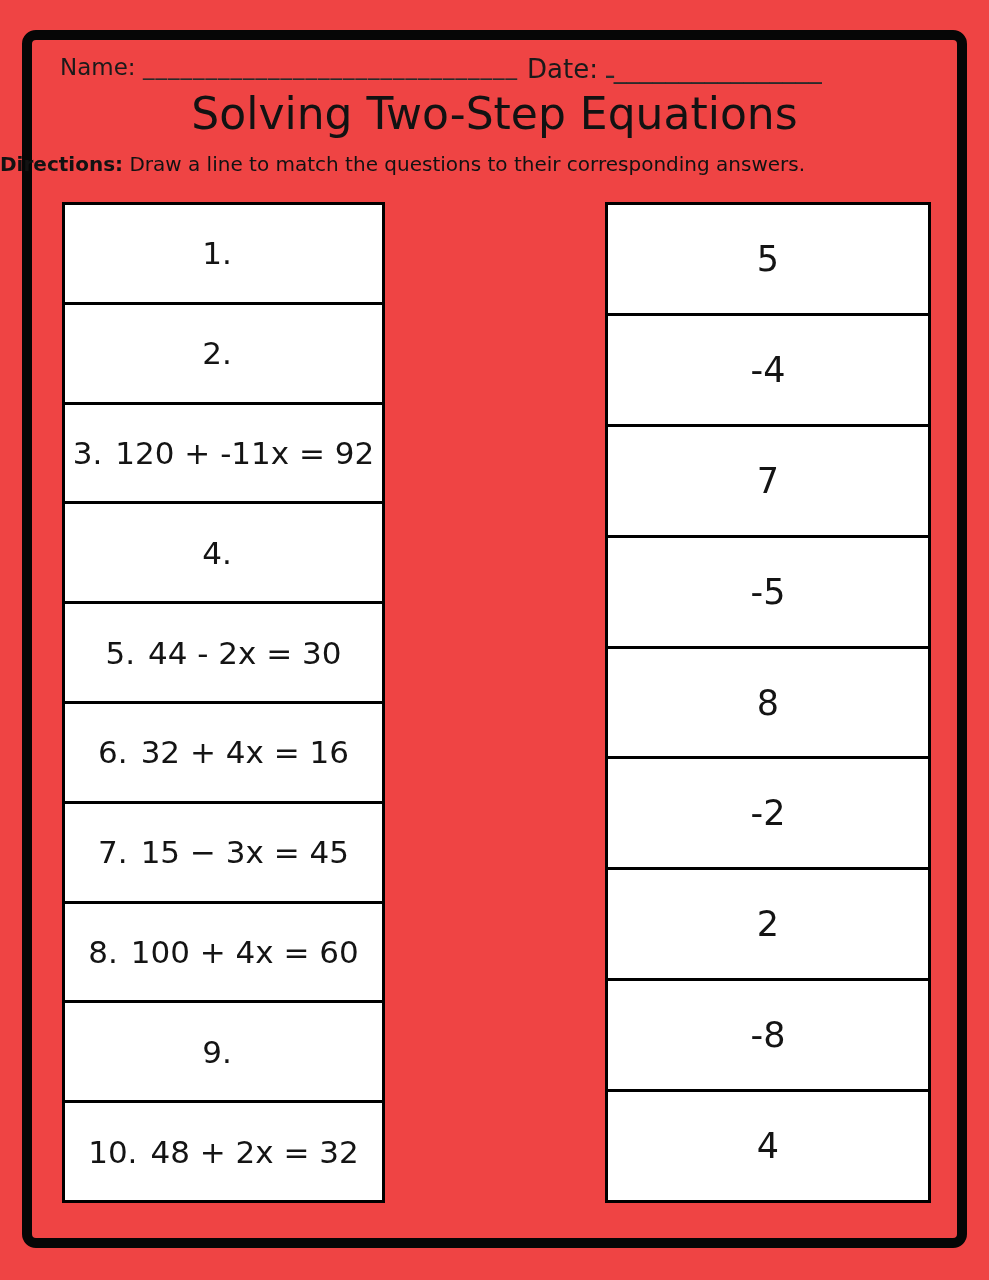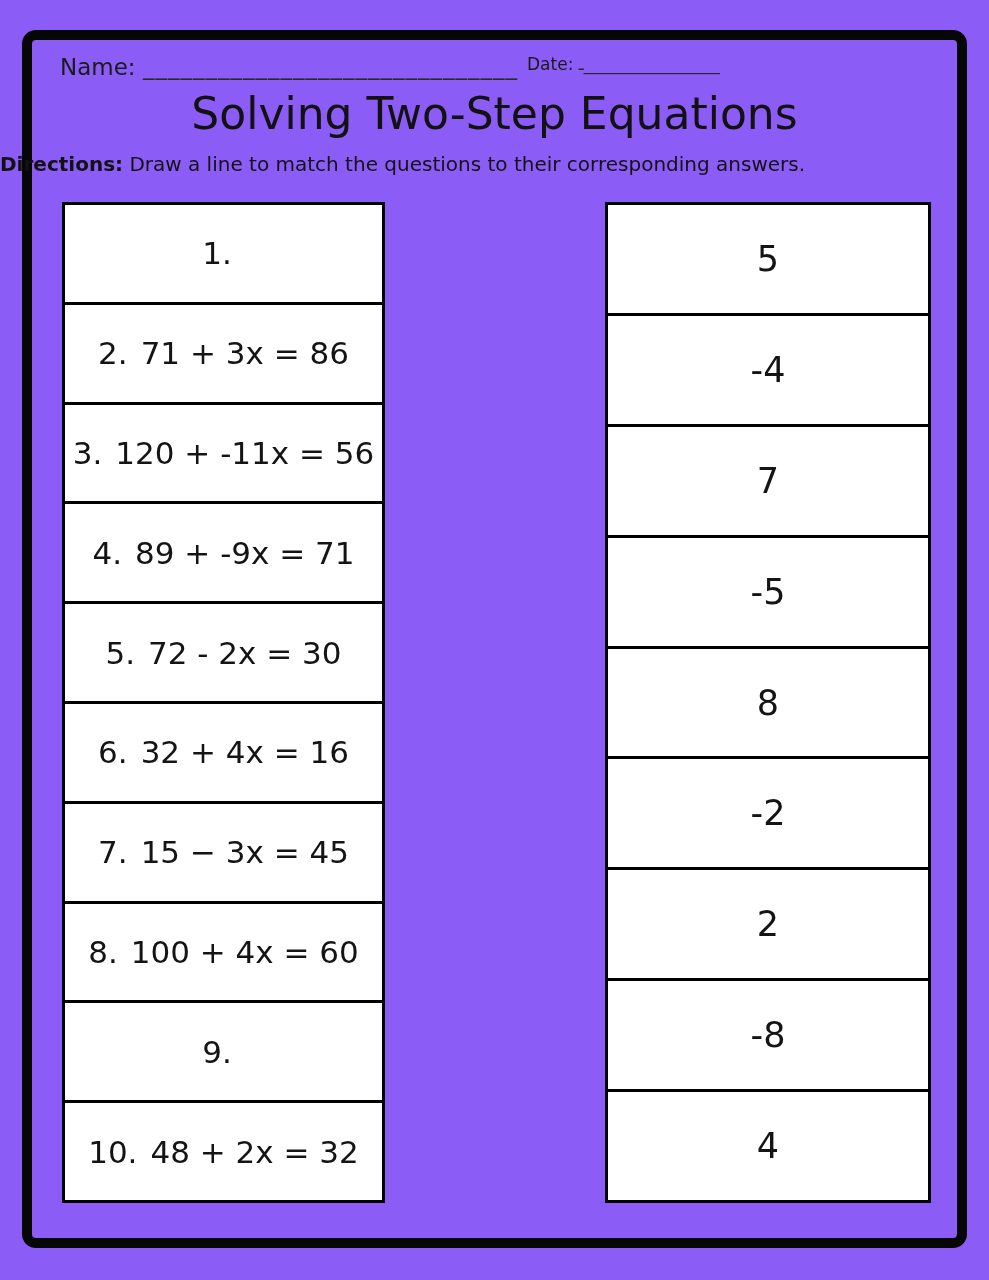--- a/index.html
+++ b/index.html
@@ -6,21 +6,21 @@
     margin: 0;
     padding: 0;
     background: #ffffff;
     font-family: "DejaVu Sans", "Liberation Sans", sans-serif;
     color: #000000;
   }
   .page {
     position: relative;
     width: 989px;
     height: 1280px;
-    background: #8b5cf6;
+    background: #ef4444;
     overflow: hidden;
   }
   .border-frame {
     position: absolute;
     left: 22px;
     top: 30px;
     width: 945px;
     height: 1218px;
     border: 10px solid #060606;
     border-radius: 14px;
@@ -32,21 +32,21 @@
     left: 60px;
     top: 54px;
     font-size: 23px;
     white-space: nowrap;
     color: #1a1a1a;
   }
   .date-group {
     position: absolute;
     left: 527px;
     top: 54px;
-    font-size: 17px;
+    font-size: 26px;
     white-space: nowrap;
     color: #1a1a1a;
   }
   .blank-line {
     letter-spacing: 1px;
     color: #2a2a2a;
   }
   .title {
     position: absolute;
     top: 88px;
@@ -136,33 +136,31 @@
   <p class="directions">
     <span class="dir-label">Directions:</span><span> Draw a line to match the questions to their corresponding answers.</span>
   </p>
 
   <div class="table problems" id="problem-rows">
       <div class="row">
         <span class="num">1.</span>
       </div>
       <div class="row">
         <span class="num">2.</span>
-        <span class="eq">71 + 3x = 86</span>
       </div>
       <div class="row">
         <span class="num">3.</span>
-        <span class="eq">120 + -11x = 56</span>
+        <span class="eq">120 + -11x = 92</span>
       </div>
       <div class="row">
         <span class="num">4.</span>
-        <span class="eq">89 + -9x = 71</span>
       </div>
       <div class="row">
         <span class="num">5.</span>
-        <span class="eq">72 - 2x = 30</span>
+        <span class="eq">44 - 2x = 30</span>
       </div>
       <div class="row">
         <span class="num">6.</span>
         <span class="eq">32 + 4x = 16</span>
       </div>
       <div class="row">
         <span class="num">7.</span>
         <span class="eq">15 − 3x = 45</span>
       </div>
       <div class="row">

